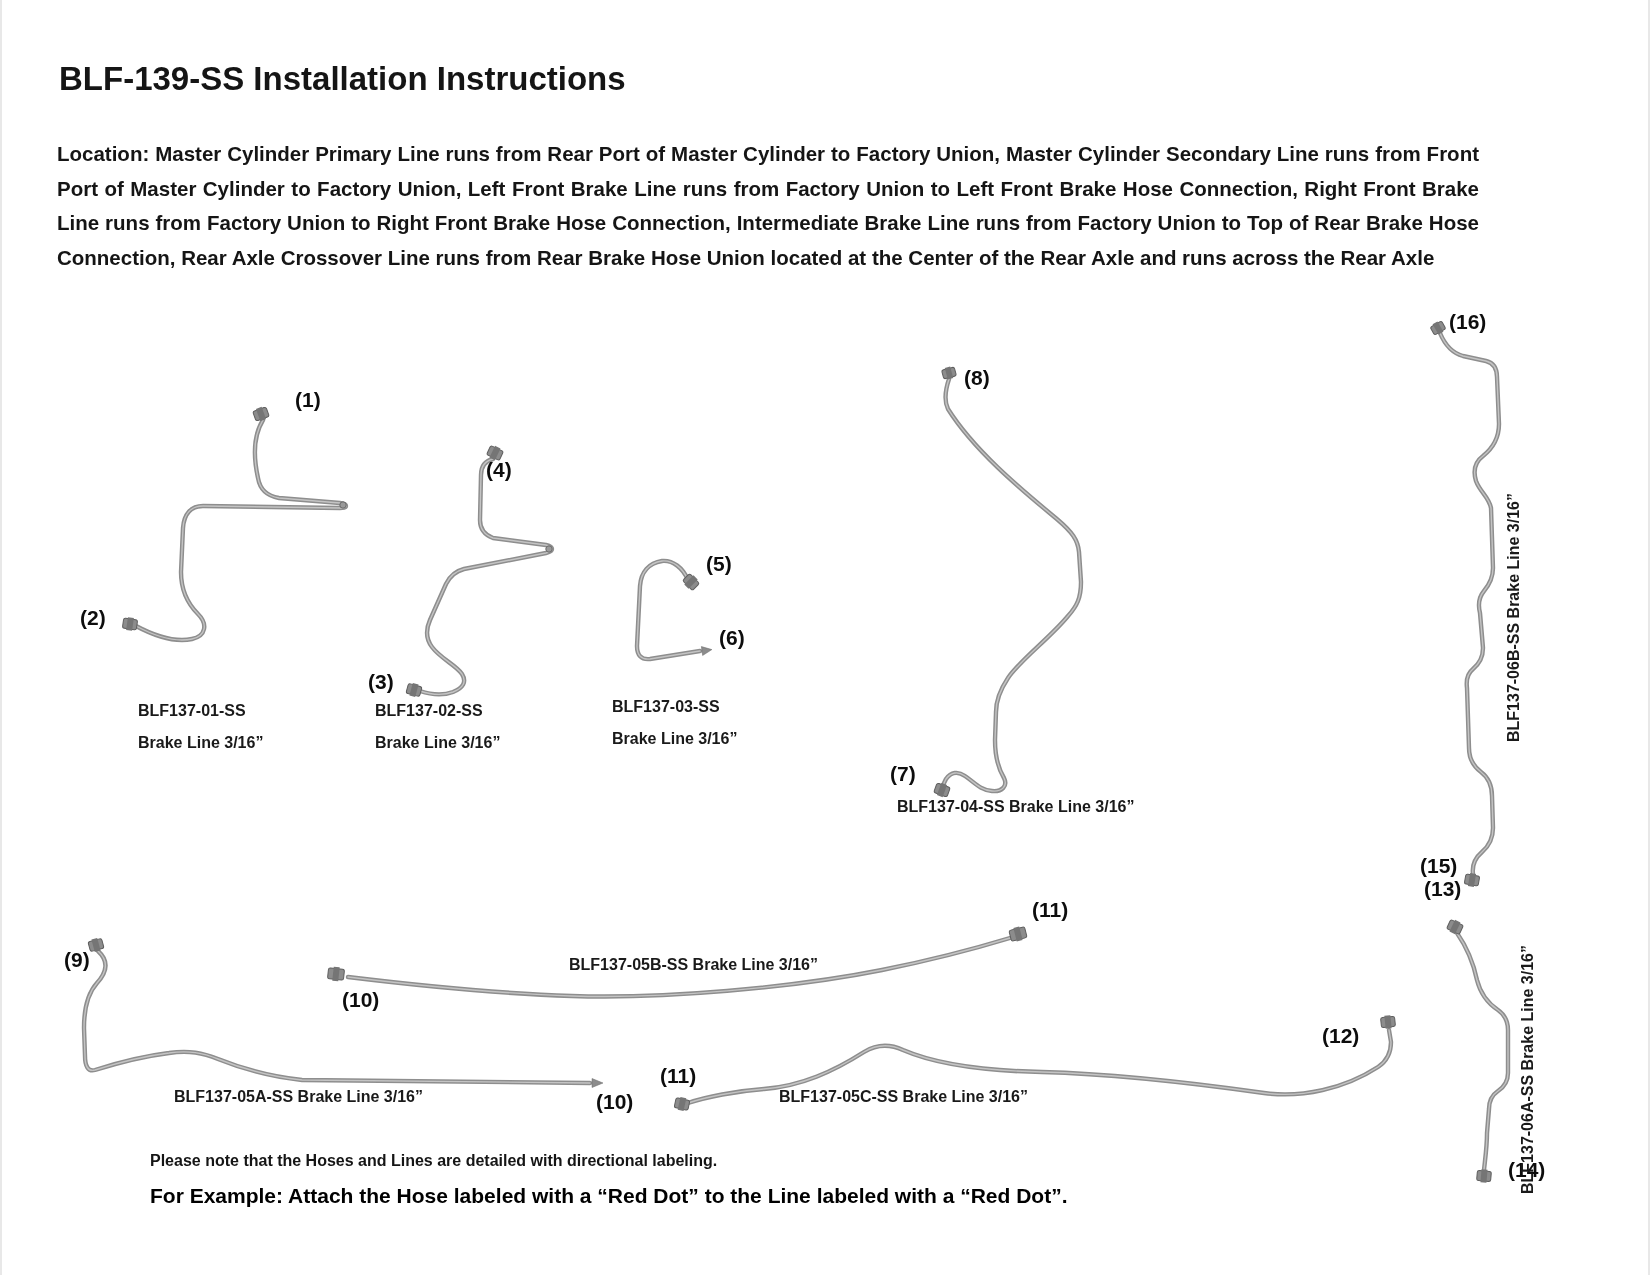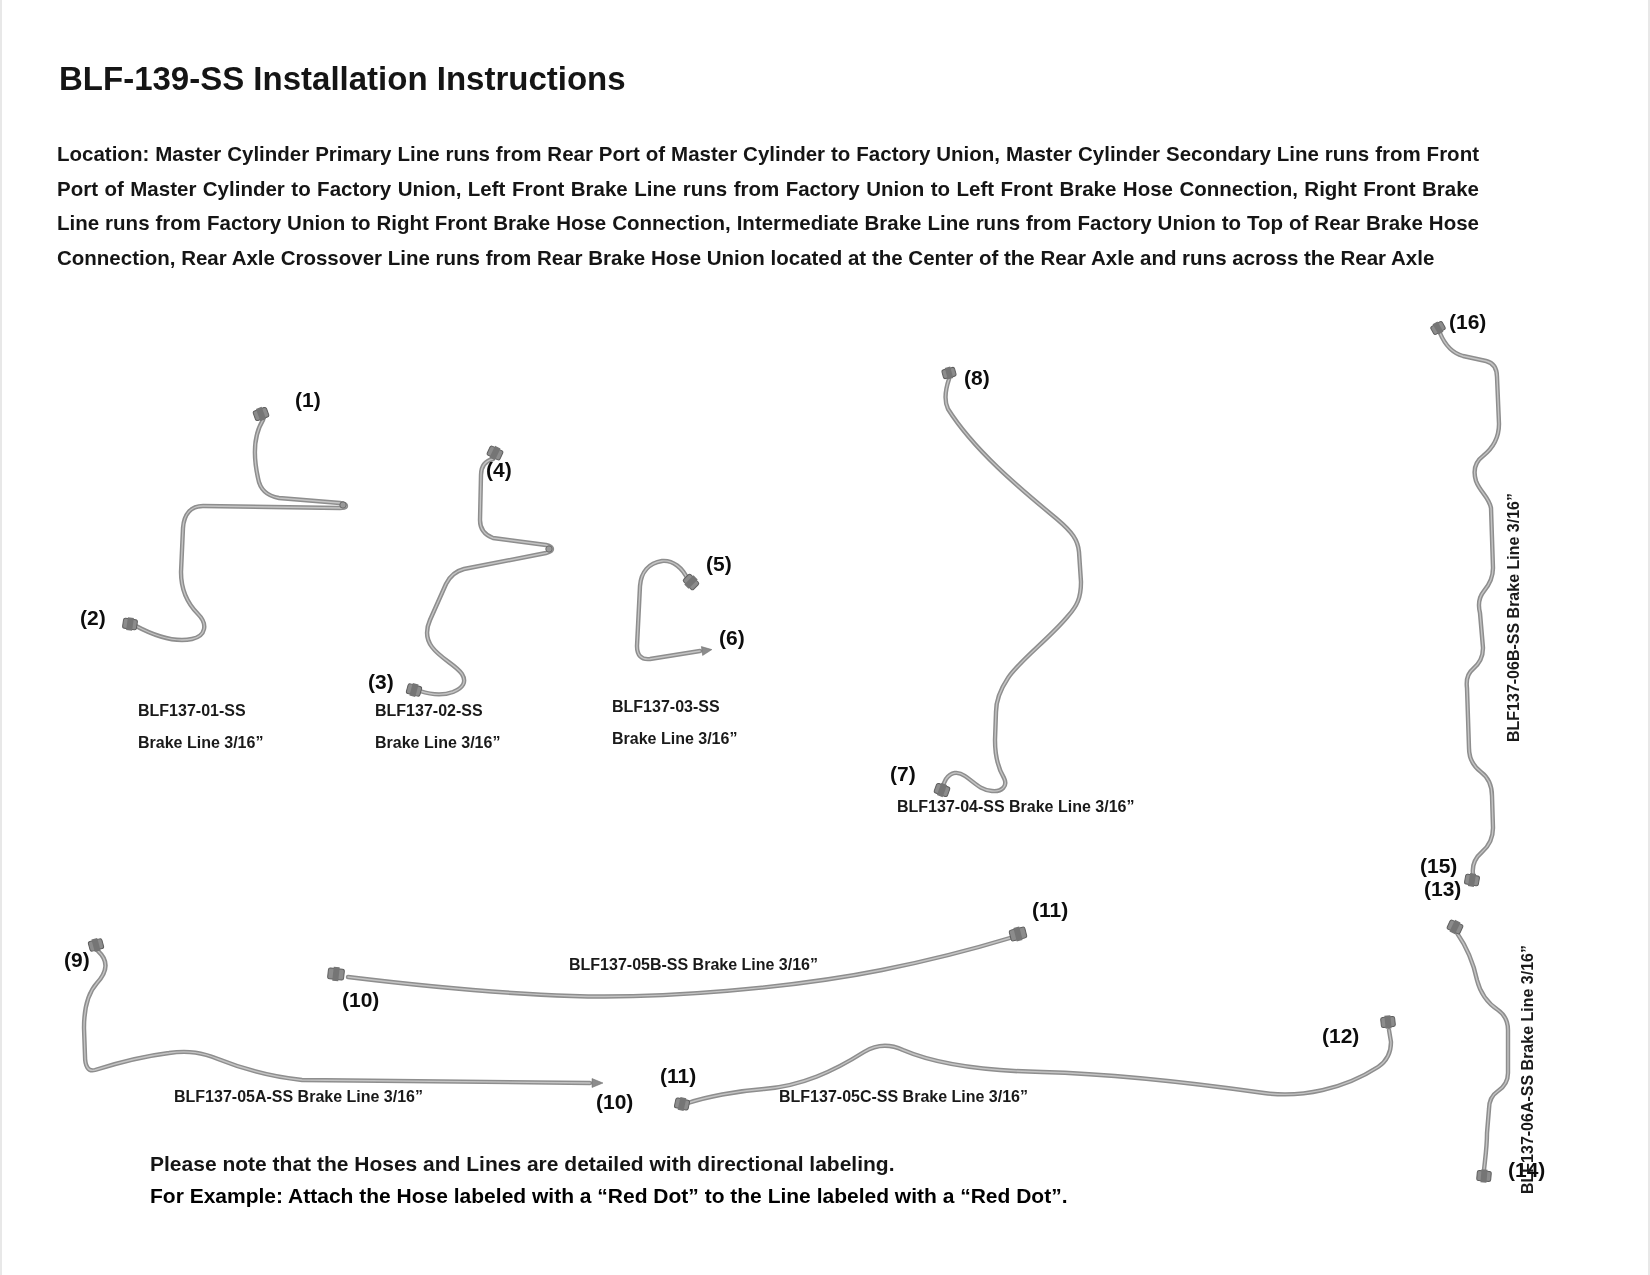--- a/index.html
+++ b/index.html
@@ -19,21 +19,21 @@
   }
   .para{
     position:absolute;left:55px;top:113px;width:1422px;
     font-size:20.5px;font-weight:bold;line-height:34.5px;
     text-align:justify;color:#151515;margin-top:24px;
   }
   .removal{
     position:absolute;left:55px;top:301px;
     font-size:20.5px;font-weight:bold;color:#151515;
   }
-  .footer1{position:absolute;left:148px;top:1152px;font-size:21px;font-weight:bold;color:#151515;}
+  .footer1{position:absolute;left:148px;top:1152px;font-size:16px;font-weight:bold;color:#151515;}
   .footer2{position:absolute;left:148px;top:1184px;font-size:21px;font-weight:bold;color:#000000;}
   .callout{
     position:absolute;font-size:21px;font-weight:bold;color:#0d0d0d;white-space:nowrap;
   }
   .part-label{
     position:absolute;font-size:16px;font-weight:bold;color:#1a1a1a;white-space:nowrap;
   }
   .part-label.rot{
     writing-mode:vertical-rl;
     transform:rotate(180deg);

